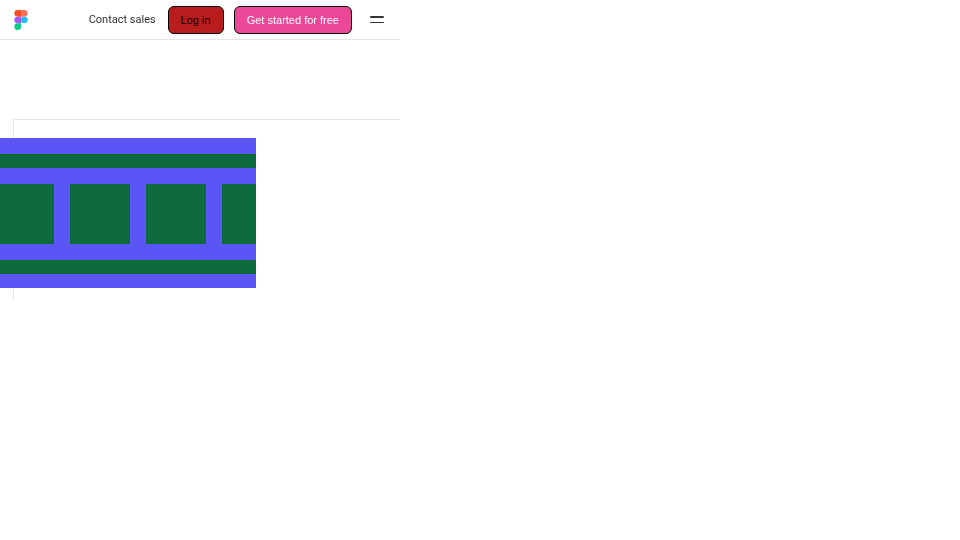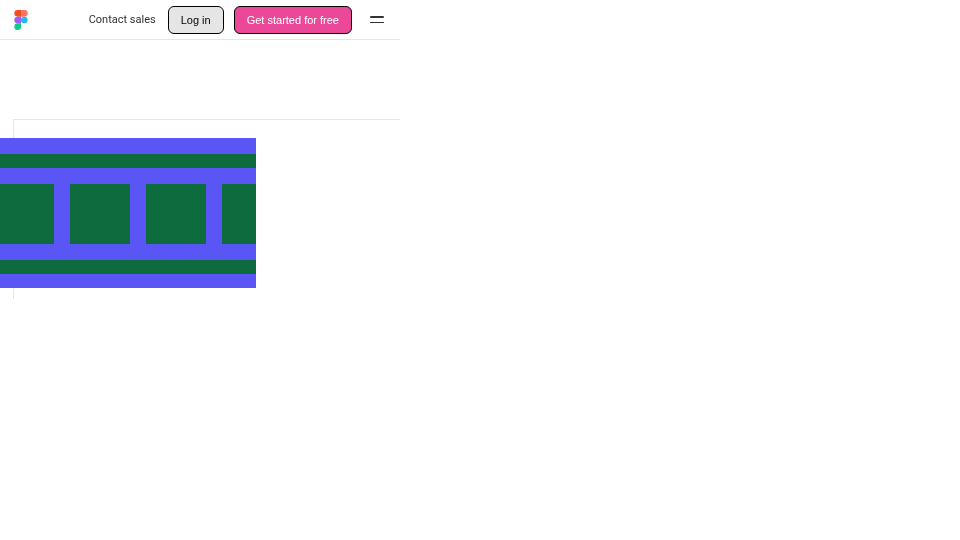--- a/index.html
+++ b/index.html
@@ -48,21 +48,21 @@
     .btn {
       font-size: 11px;
       font-weight: 500;
       padding: 7px 12px;
       border-radius: 6px;
       cursor: pointer;
       border: 1px solid #000;
       white-space: nowrap;
     }
     .btn-login {
-      background: #e5e5e5;
+      background: #b91c1c;
       color: #000;
     }
     .btn-primary {
       background: #ec4899;
       color: #fff;
     }
     .menu-icon {
       margin-left: 8px;
       cursor: pointer;
       width: 16px;

